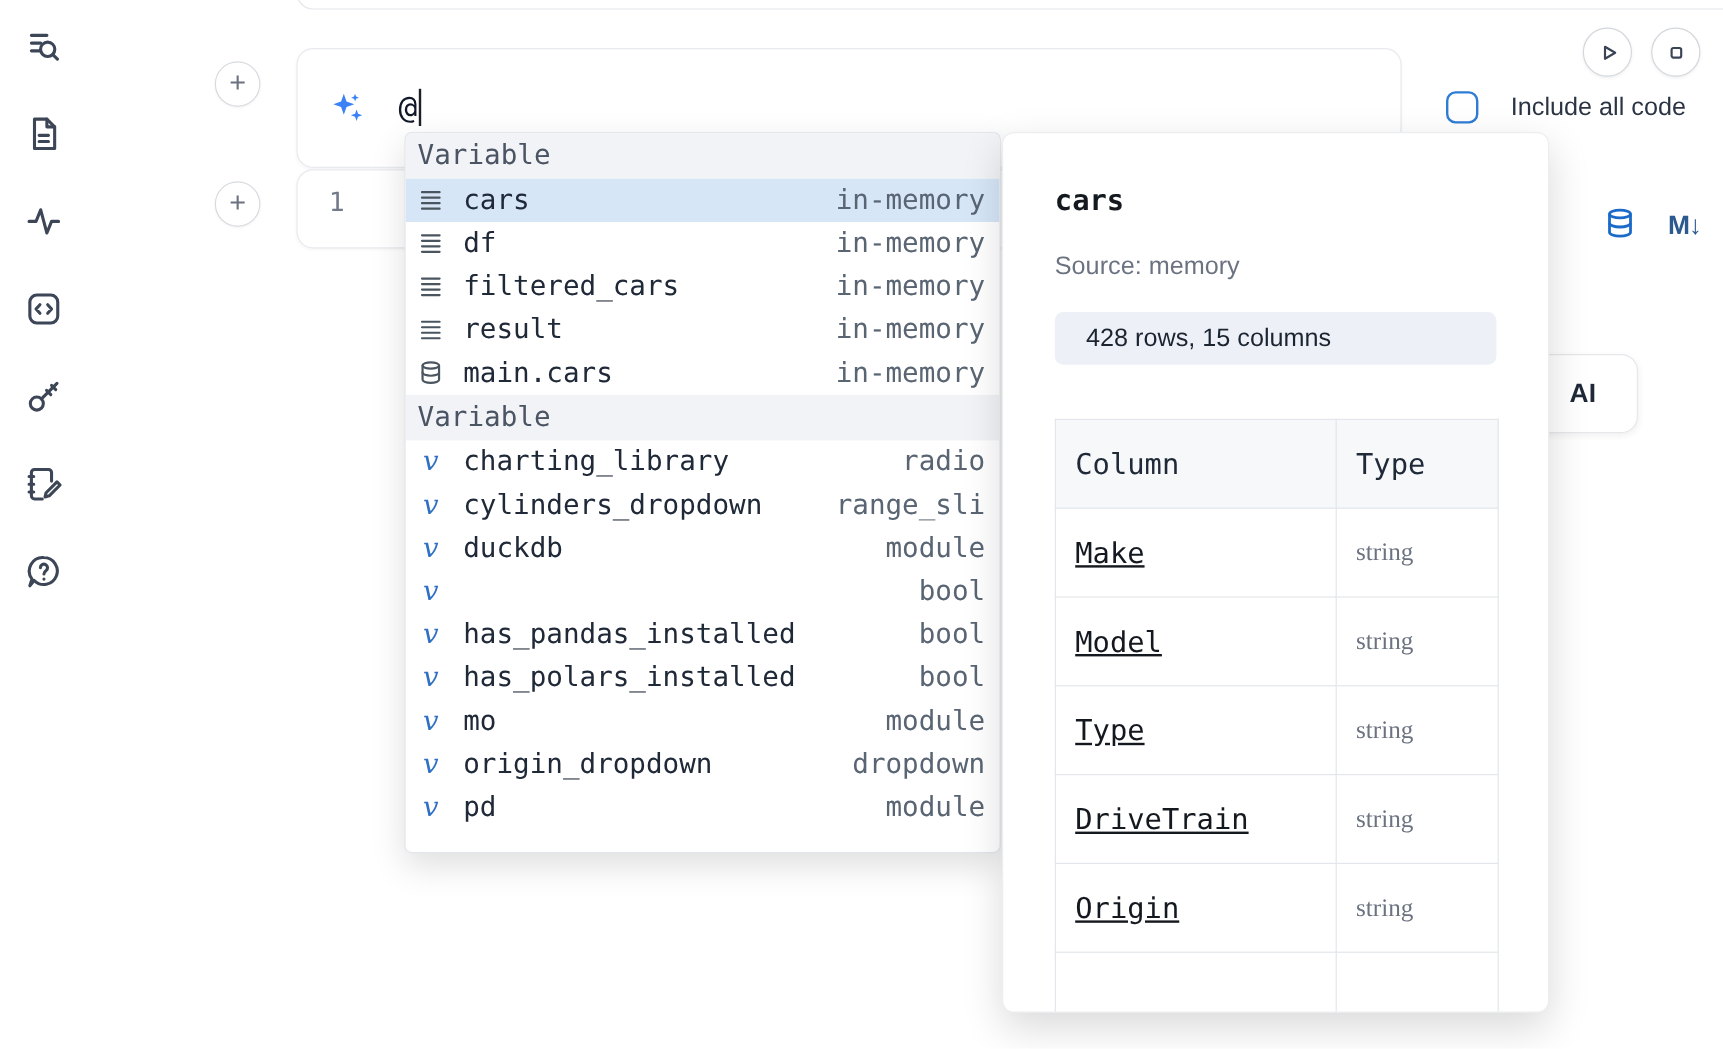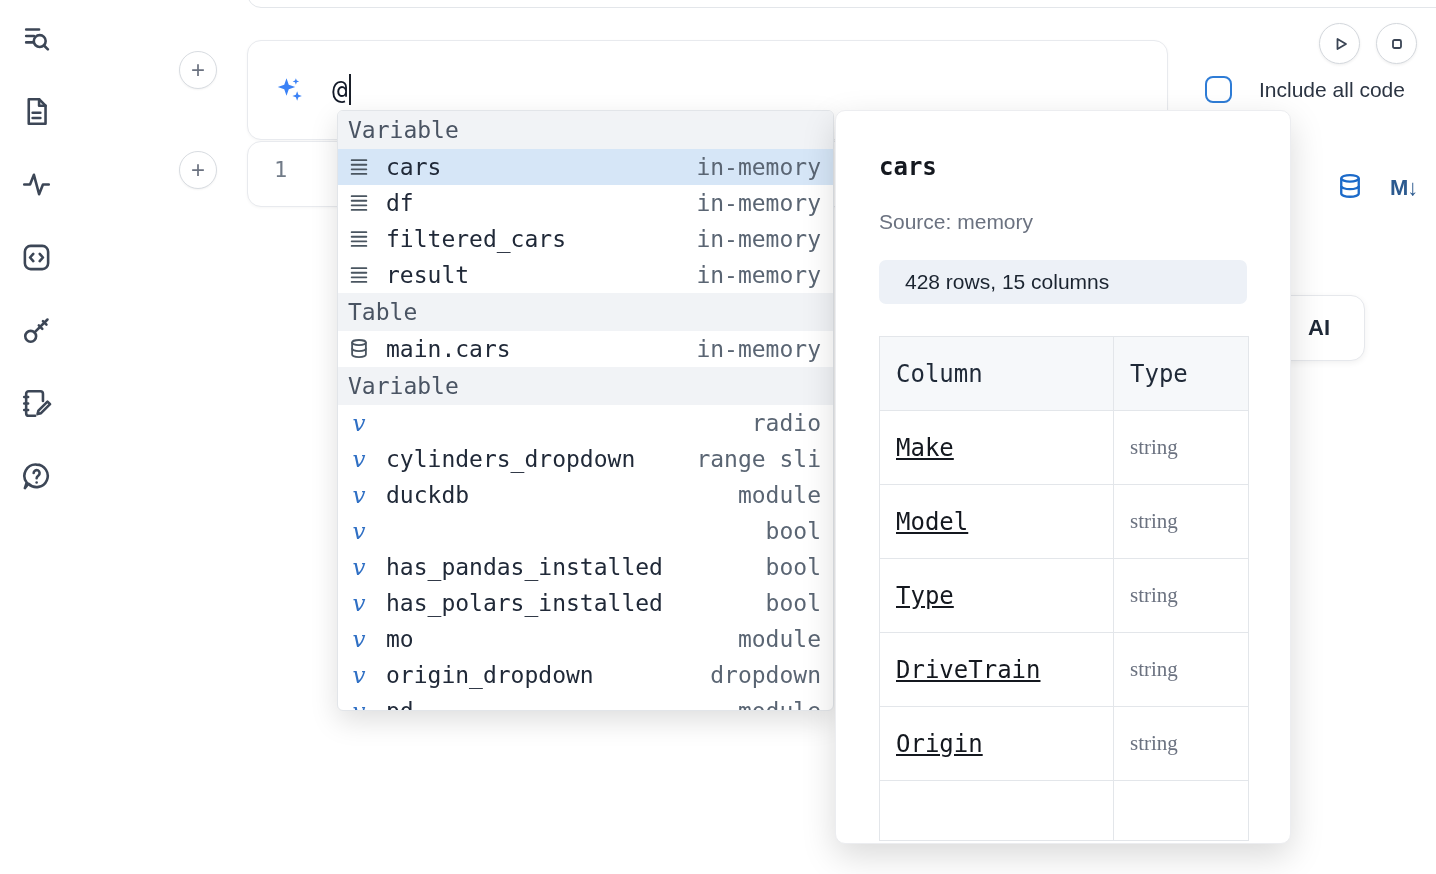--- a/index.html
+++ b/index.html
@@ -126,21 +126,21 @@
     box-shadow:0 12px 34px rgba(0,0,0,.15); z-index:20;
     padding:42px 43px; overflow:hidden;
   }
   .popup-title { font-family:"DejaVu Sans Mono", monospace; font-weight:bold; font-size:24px; color:#14181f; }
   .popup-source { margin-top:29px; font-size:21px; color:#6b7280; }
   .popup-shape {
     margin-top:26px; background:#edf1f7; border-radius:7px;
     padding:10px 26px; font-size:21px; color:#1b2430; width:100%;
   }
   .schema-table {
-    margin-top:32px; width:370px; border-collapse:collapse;
+    margin-top:45px; width:370px; border-collapse:collapse;
     font-family:"DejaVu Sans Mono", monospace;
   }
   .schema-table th, .schema-table td {
     border:1px solid #e3e6ea; text-align:left; padding:0 16px; height:74px;
     vertical-align:middle;
   }
   .schema-table th { background:#f6f8fa; font-size:24px; color:#1f2937; font-weight:normal; }
   .schema-table th:first-child, .schema-table td:first-child { width:234px; }
   .schema-table td.col-name { font-size:24px; color:#14181f;text-decoration:underline; }
   .schema-table td.col-type { font-family:Liberation Serif, serif; font-size:21px; color:#6b7280; }
@@ -281,37 +281,37 @@
         </div>
         <div class="ac-row">
           <span class="ac-icon">
             <svg viewBox="0 0 24 24">
               <path d="M4 4.5h16M4 9.5h16M4 14.5h16M4 19.5h16"></path>
             </svg>
           </span>
           <span class="ac-name">result</span>
           <span class="ac-detail">in-memory</span>
         </div>
-        <div class="ac-header">Table</div>
         <div class="ac-row">
           <span class="ac-icon">
             <svg viewBox="0 0 24 24">
               <ellipse cx="12" cy="5" rx="7.5" ry="2.8"></ellipse>
               <path d="M4.5 5v6.5c0 1.55 3.36 2.8 7.5 2.8s7.5-1.25 7.5-2.8V5"></path>
               <path d="M4.5 11.5V18c0 1.55 3.36 2.8 7.5 2.8s7.5-1.25 7.5-2.8v-6.5"></path>
             </svg>
           </span>
           <span class="ac-name">main.cars</span>
           <span class="ac-detail">in-memory</span>
         </div>
         <div class="ac-header">Variable</div>
         <div class="ac-row">
           <span class="ac-icon">
             <span class="var-glyph">v</span>
           </span>
+          <span class="ac-name">charting_library</span>
           <span class="ac-detail">radio</span>
         </div>
         <div class="ac-row">
           <span class="ac-icon">
             <span class="var-glyph">v</span>
           </span>
           <span class="ac-name">cylinders_dropdown</span>
           <span class="ac-detail">range_sli</span>
         </div>
         <div class="ac-row">

